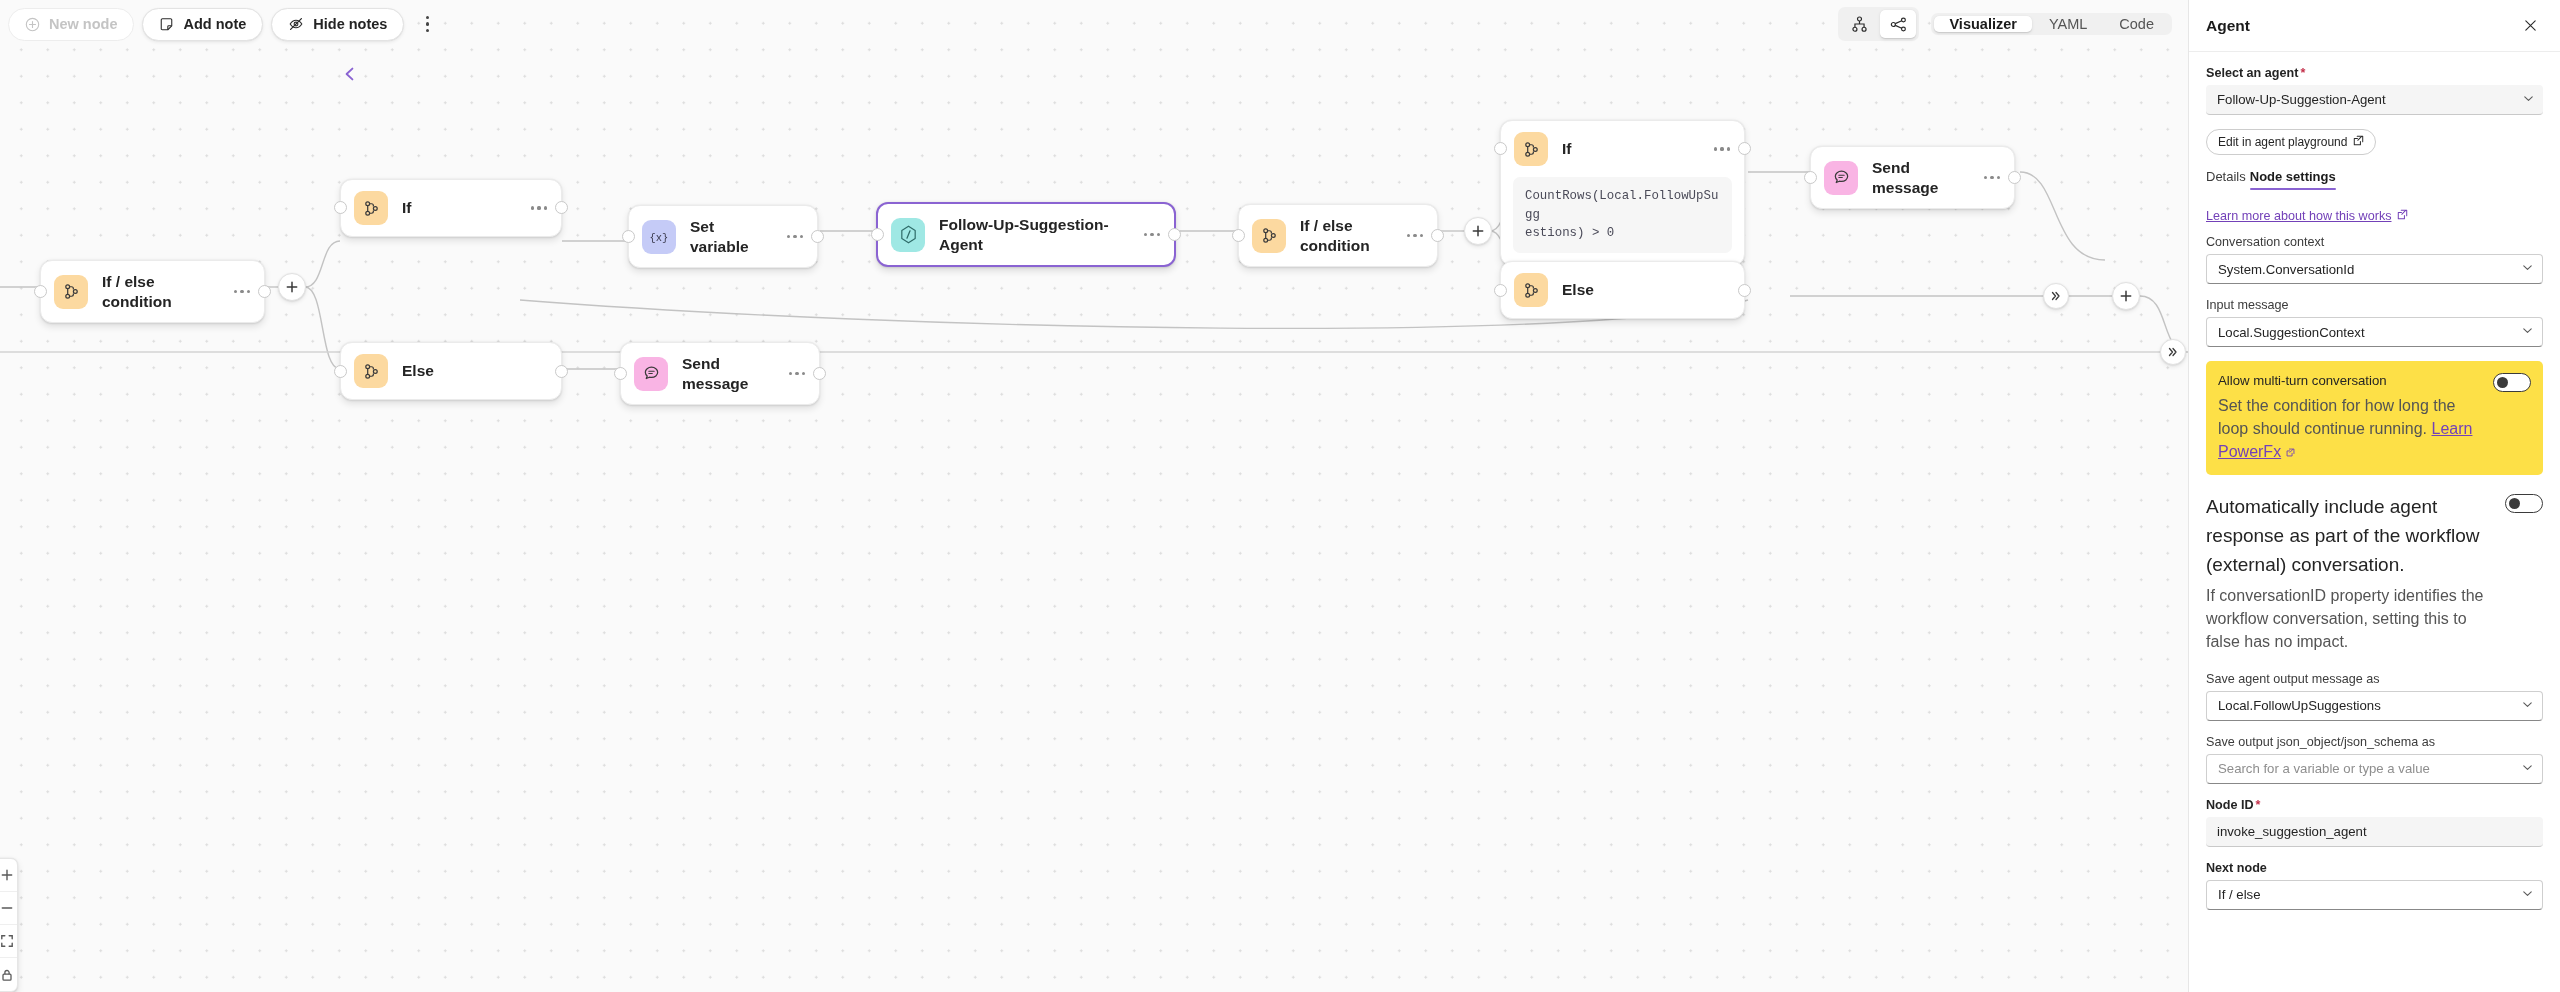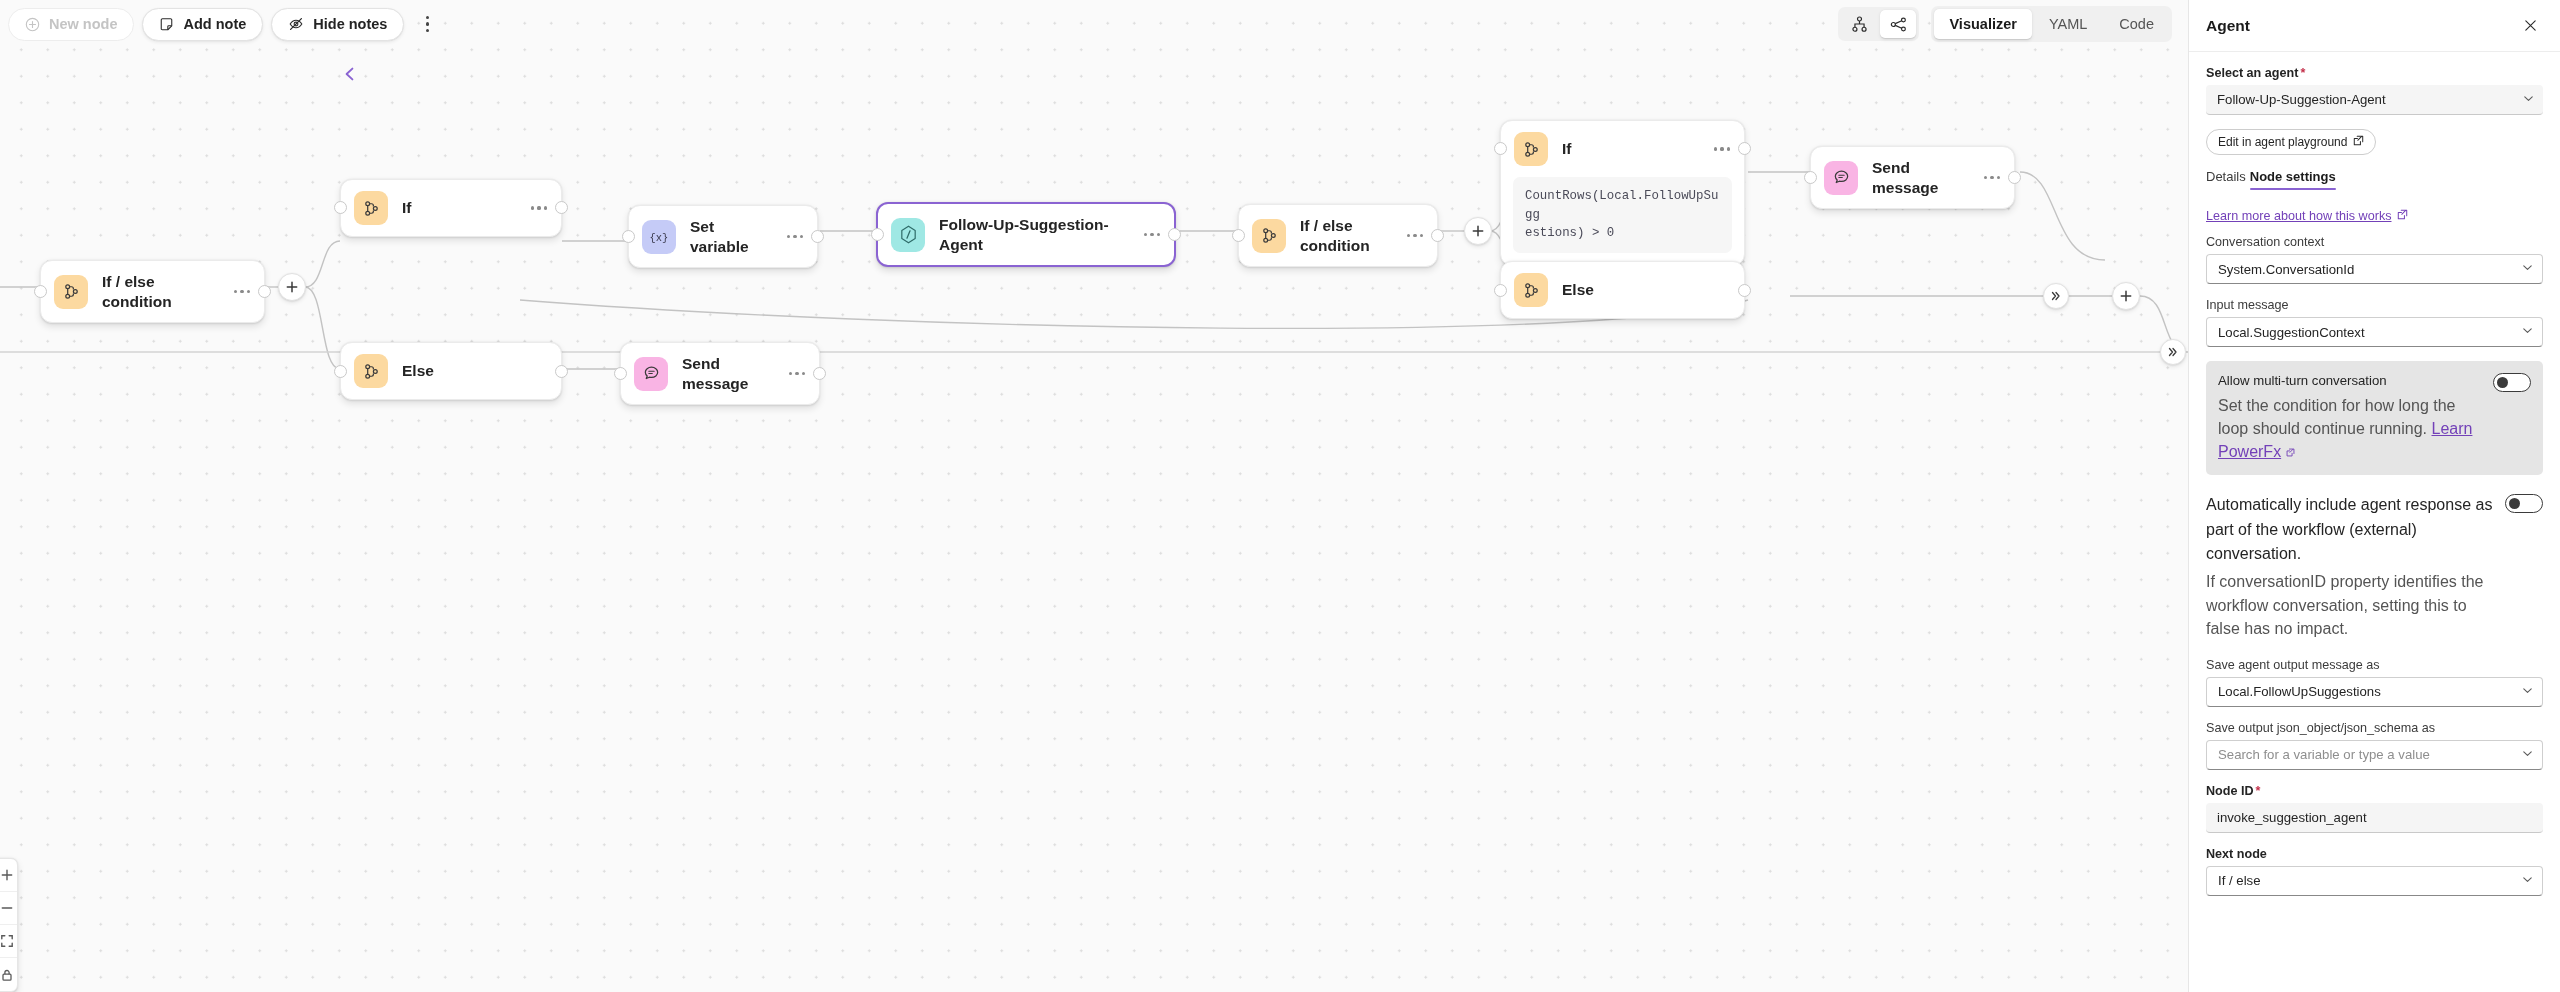--- a/index.html
+++ b/index.html
@@ -57,21 +57,21 @@
   .seg-icon {
     width: 36px; height: 28px; display: flex; align-items: center; justify-content: center;
     border-radius: 5px; cursor: pointer;
   }
   .seg-icon.active { background: #ffffff; box-shadow: 0 0.3px 0.9px rgba(0,0,0,0.1), 0 1.6px 3.6px rgba(0,0,0,0.08); }
   .seg-tabs {
     display: flex; align-items: center; gap: 2px;
     background: #f0f0f0; border-radius: 7px; padding: 3px;
   }
   .seg-tab {
-    height: 30px; padding: 0 15px; display: flex; align-items: center;
+    height: 16px; padding: 0 15px; display: flex; align-items: center;
     border-radius: 5px; font-size: 14.5px; color: #555; cursor: pointer; white-space: nowrap;
   }
   .seg-tab.active { background: #ffffff; color: #1b1b1b; font-weight: 700;
     box-shadow: 0 0.3px 0.9px rgba(0,0,0,0.1), 0 1.6px 3.6px rgba(0,0,0,0.08); }
 
   #collapse-chevron {
     position: absolute; left: 336px; top: 60px; width: 28px; height: 28px;
     display: flex; align-items: center; justify-content: center; cursor: pointer; z-index: 25;
   }
 
@@ -191,25 +191,25 @@
   .ptab { font-size: 13px; color: #3b3b3b; padding-bottom: 6px; cursor: pointer; position: relative; }
   .ptab.active { font-weight: 700; color: #1b1b1b; }
   .ptab.active::after {
     content: ""; position: absolute; left: 0; right: 0; bottom: 0; height: 2.4px;
     background: #8a63d2; border-radius: 2px;
   }
   .learn-link {
     display: inline-flex; align-items: center; gap: 5px; font-size: 12.6px; color: #7341b8;
     text-decoration: underline; cursor: pointer; margin-bottom: 12px;
   }
-  .toggle-card { background: #e5e5e5; border-radius: 5px; padding: 11px 12px 12px 12px; margin-bottom: 18px; }
+  .toggle-card { background: #fde047; border-radius: 5px; padding: 11px 12px 12px 12px; margin-bottom: 18px; }
   .trow { display: flex; align-items: flex-start; justify-content: space-between; gap: 12px; }
   .trow .ttext { flex: 1 1 auto; }
   .ttitle { font-size: 13.2px; color: #242424; line-height: 1.35; }
-  .ttitle.big { font-size: 16px; line-height: 1.52; }
+  .ttitle.big { font-size: 19px; line-height: 1.52; }
   .tdesc { font-size: 16px; color: #545454; line-height: 1.45; margin-top: 4px; }
   .tdesc a { color: #7341b8; text-decoration: underline; cursor: pointer; }
   .switch {
     flex: 0 0 auto; width: 38px; height: 19px; border-radius: 10px;
     border: 1.2px solid #3b3b3b; background: #fff; position: relative; cursor: pointer; margin-top: 1px;
   }
   .switch i { position: absolute; left: 3px; top: 3px; width: 11px; height: 11px;
     border-radius: 50%; background: #3b3b3b; display: block; }
   .block { margin-bottom: 18px; }
   .ext-ico { flex: 0 0 auto; }

